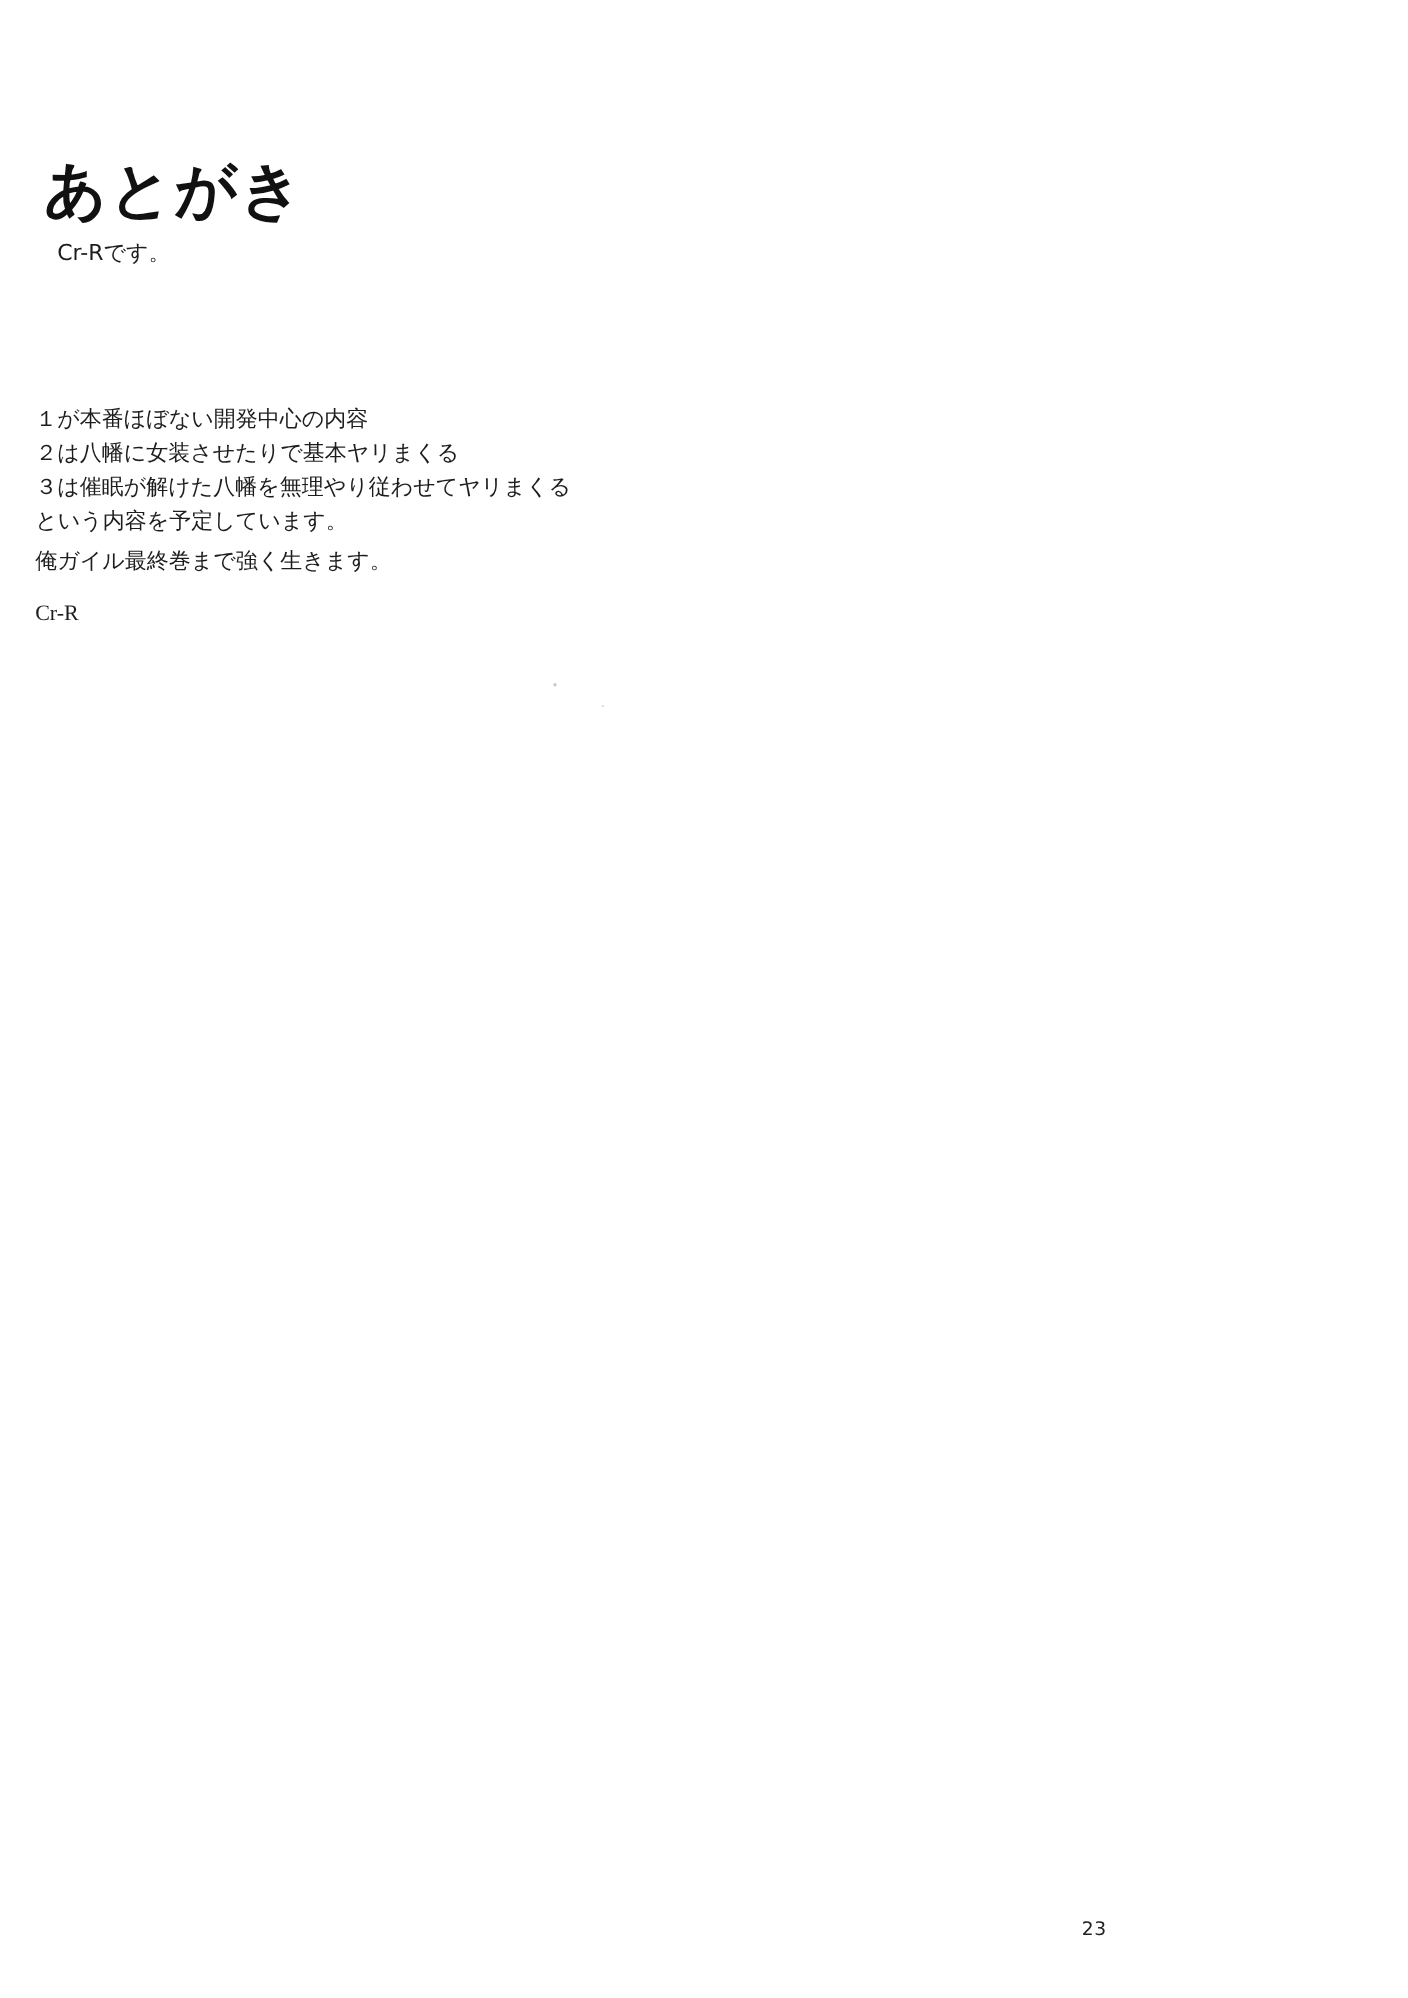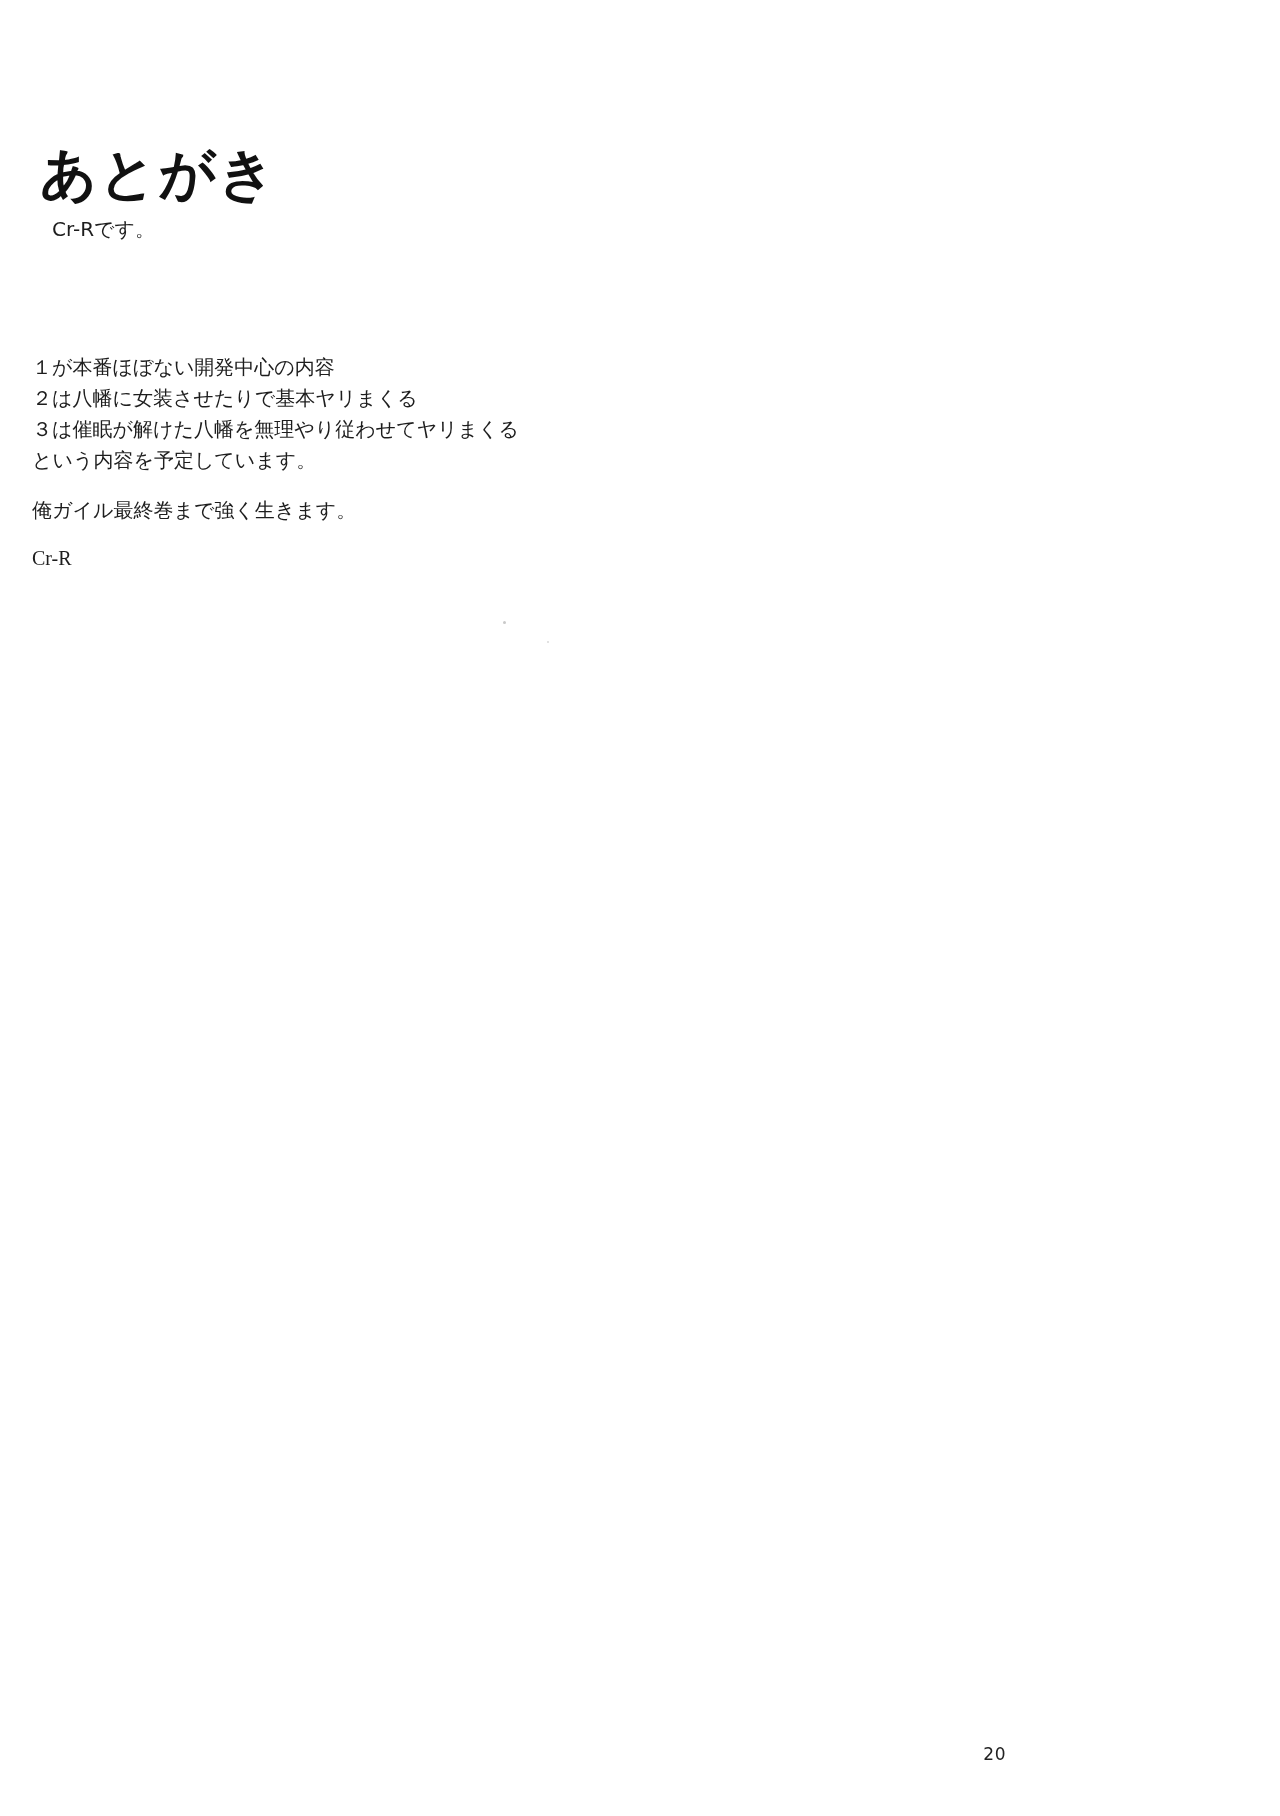--- a/index.html
+++ b/index.html
@@ -31,21 +31,21 @@
   .body-block {
     position: absolute;
     left: 32px;
     font-size: 20px;
     line-height: 1.55;
     color: #1d1d1d;
     white-space: pre-wrap;
   }
   .p-greeting { top: 214px; text-indent: 20px; }
   .p-intro    { top: 265px; text-indent: 20px; }
-  .p-list     { top: 352px; }
+  .p-list     { top: 365px; }
   .p-closing  { top: 496px; font-family: Liberation Mono, monospace; }
   .p-sign     { top: 543px; font-family: Liberation Serif, serif; }
 
   .speck {
     position: absolute;
     background: #c9c9c9;
     border-radius: 50%;
   }
   .speck-a { left: 503px; top: 621px; width: 3px; height: 3px; }
   .speck-b { left: 547px; top: 641px; width: 2px; height: 2px; background: #d8d8d8; }
@@ -74,15 +74,15 @@
 ３は催眠が解けた八幡を無理やり従わせてヤリまくる
 という内容を予定しています。</div>
 
   <div class="body-block p-closing">俺ガイル最終巻まで強く生きます。</div>
 
   <div class="body-block p-sign">Cr-R</div>
 
   <div class="speck speck-a"></div>
   <div class="speck speck-b"></div>
 
-  <div class="page-number">20</div>
+  <div class="page-number">23</div>
 
 </div>
 
 </body></html>

